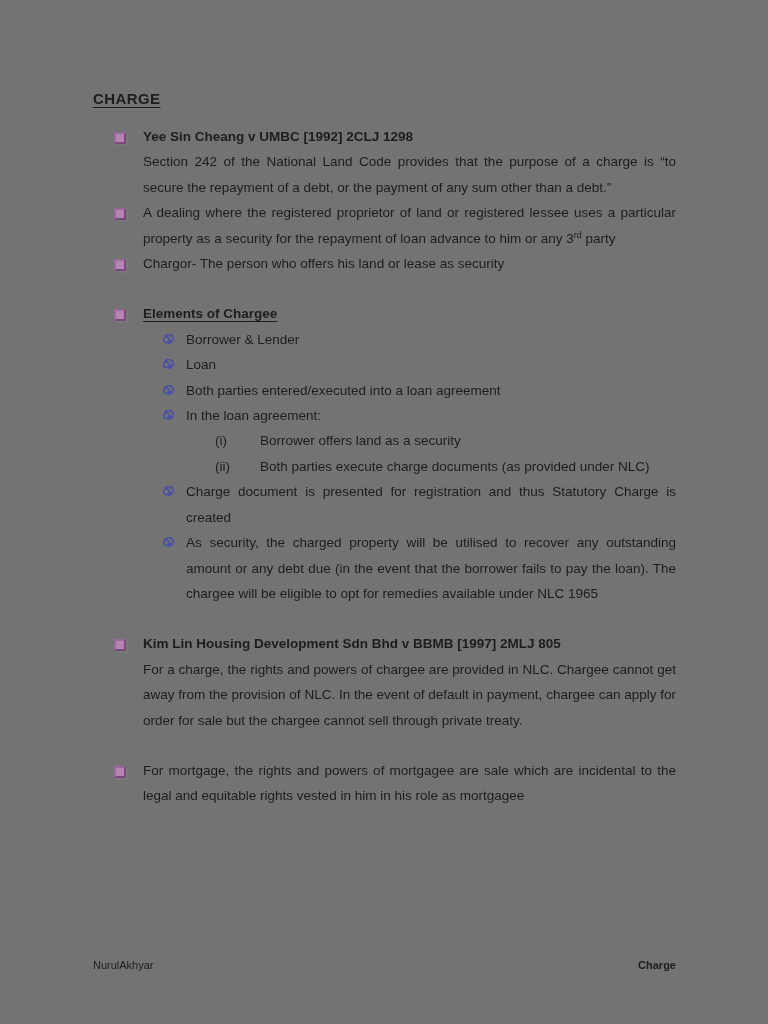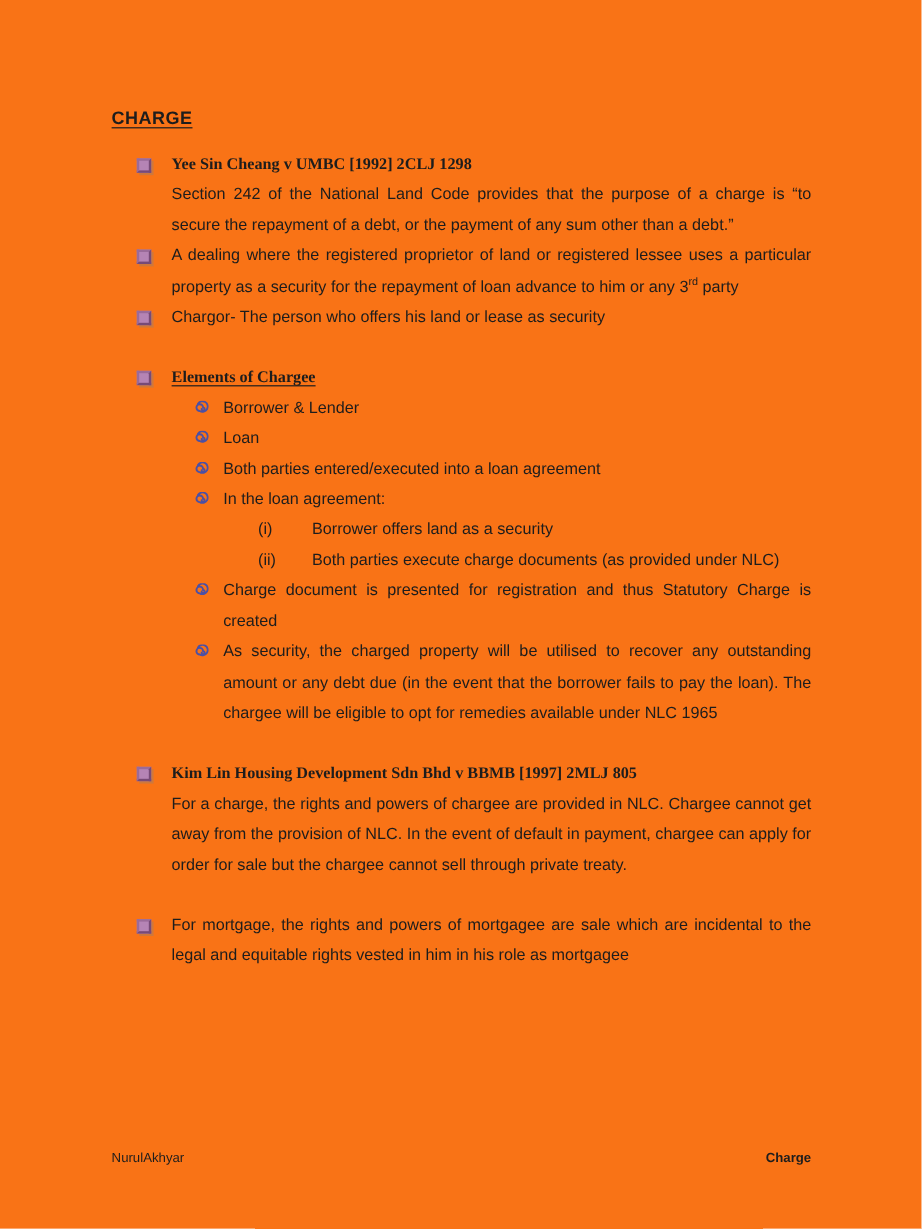--- a/index.html
+++ b/index.html
@@ -1,19 +1,19 @@
 <!DOCTYPE html>
 <html><head>
 <meta charset="utf-8">
 <style>
   html,body{margin:0;padding:0;background:#ffffff;}
   .page{
     position:relative;
     width:768px;height:1024px;
-    background:#f97316;
+    background:#737373;
     font-family:"Liberation Sans", sans-serif;
     color:#1d1d1d;
     overflow:hidden;
   }
   .doc{
     position:absolute;
     left:93px; right:92px; top:90px;
   }
   .title{
     font-size:15px;
@@ -27,21 +27,21 @@
     position:relative;
     font-size:13.5px;
     line-height:25.4px;
     text-align:justify;
     margin:0;
   }
   .l1{ padding-left:50px; }
   .cont{ padding-left:50px; }
   .l2{ padding-left:93px; }
   .l3{ padding-left:167px; }
-  .bold{ font-weight:bold;font-family:Liberation Serif, serif; }
+  .bold{ font-weight:bold; }
   .underline{ text-decoration:underline; text-underline-offset:3px; }
   .gap{ margin-top:25px; }
   
   .sq{
     position:absolute; left:21px; top:8px;
     width:8px; height:8px;
     background:#b584b5;
     border:2px solid #774a77;
     border-top-color:#9a6b9a;
     border-left-color:#9a6b9a;

